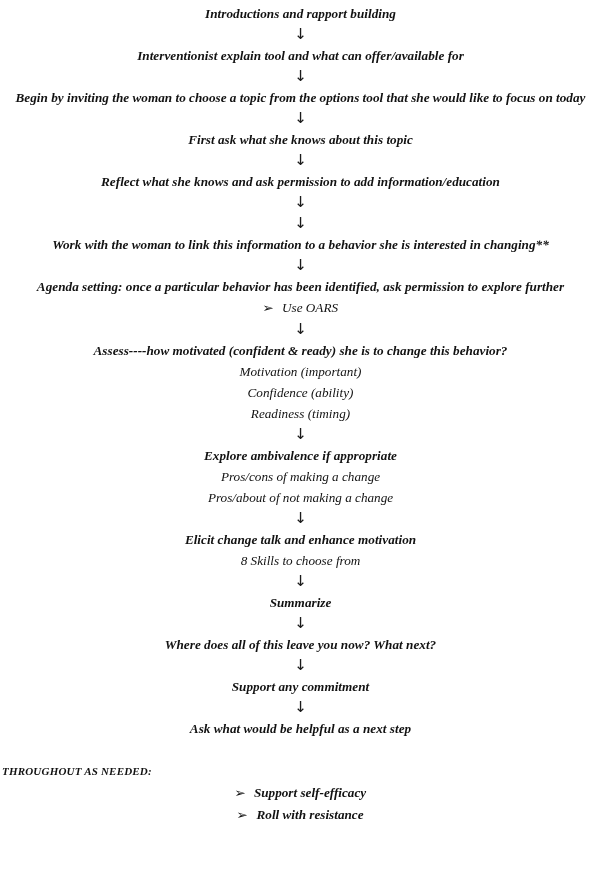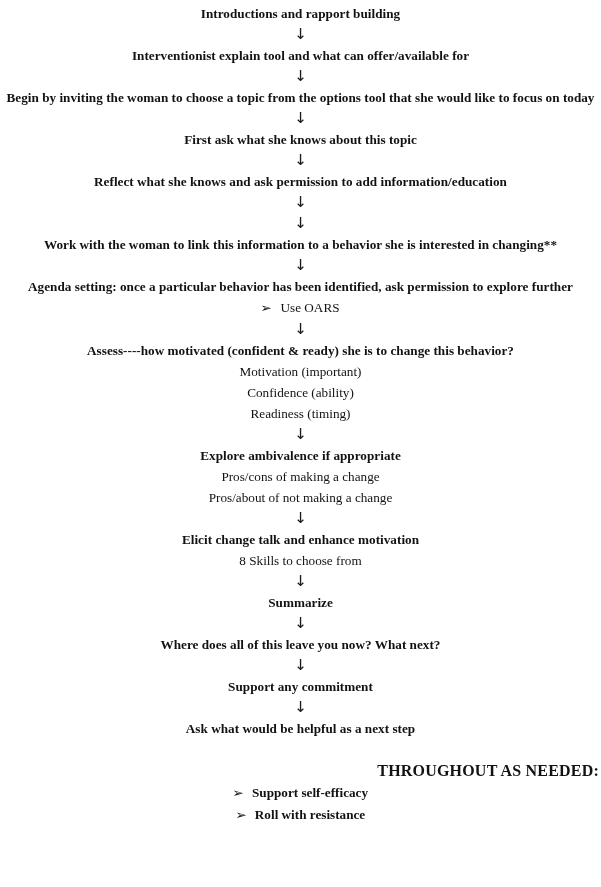--- a/index.html
+++ b/index.html
@@ -16,20 +16,21 @@
     overflow: hidden;
   }
 
   #flow {
     width: 601px;
     height: 887px;
     box-sizing: border-box;
     padding: 3px 2px 12px 2px;
     display: block;
     text-align: center;
+    font-style: italic;
   }
 
   
   .step {
     text-align: center;
     line-height: 21px;
   }
 
   .step-main {
     font-weight: bold;
@@ -84,23 +85,23 @@
   }
 
   
   .gap {
     display: block;
     height: 21px;
   }
 
   .footer-title {
     font-weight: bold;
-    font-size: 16px;
+    font-size: 11px;
     line-height: 22px;
-    text-align: right;
+    text-align: left;
     letter-spacing: 0.2px;
   }
 
   .footer-list {
     margin: 0;
     padding: 0;
   }
 </style>
 </head>
 <body>

